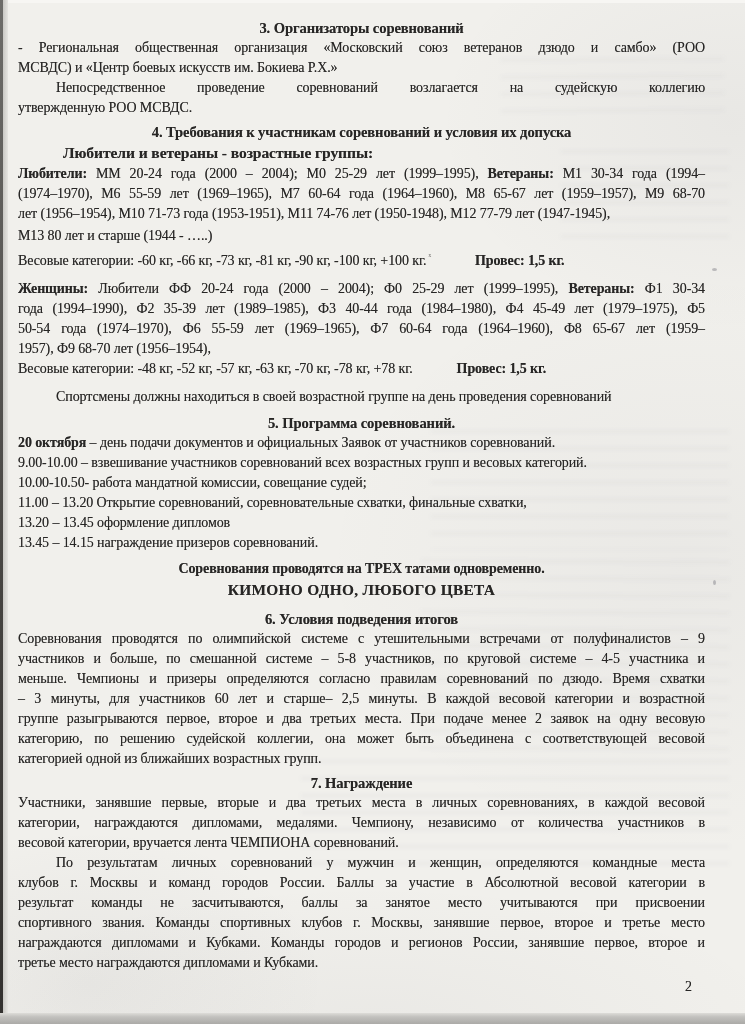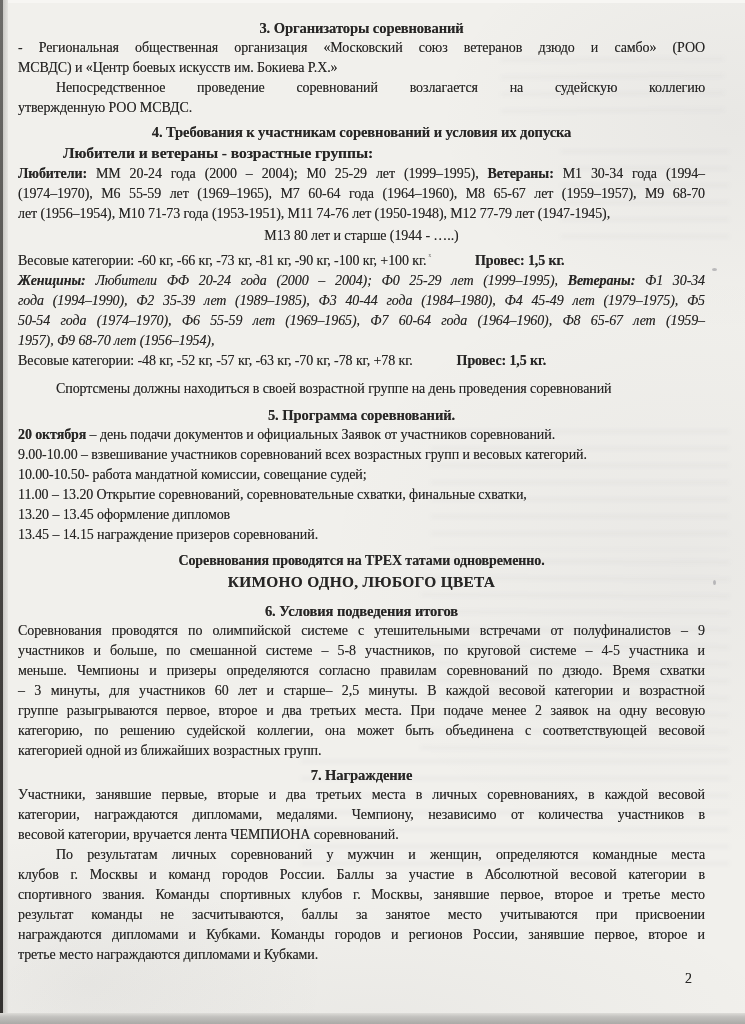--- a/index.html
+++ b/index.html
@@ -80,27 +80,27 @@
         <div class="ln jl ind"><span>Непосредственное проведение соревнований возлагается на судейскую коллегию</span></div>
         <div class="ln"><span>утвержденную РОО МСВДС.</span></div>
       </div>
       <div class="heading" style="margin-top: 4px;">4. Требования к участникам соревнований и условия их допуска</div>
       <div class="subheading">Любители и ветераны - возрастные группы:</div>
       <div class="para">
         <div class="ln jl"><span class="b">Любители:</span><span> ММ 20-24 года (2000 – 2004);  М0 25-29 лет (1999–1995), </span><span class="b">Ветераны:</span><span>  М1 30-34 года (1994–</span></div>
         <div class="ln jl"><span>(1974–1970), М6 55-59 лет (1969–1965), М7 60-64 года (1964–1960), М8 65-67 лет (1959–1957), М9 68-70</span></div>
         <div class="ln"><span>лет (1956–1954), М10 71-73 года (1953-1951), М11 74-76 лет (1950-1948), М12 77-79 лет (1947-1945),</span></div>
       </div>
-      <div class="para" style="margin-top: 2px; text-align: center;">
+      <div class="para" style="margin-top: 2px;">
         <div class="ln"><span>М13 80 лет и старше (1944 - …..)</span></div>
       </div>
       <div class="para">
         <div class="ln"><span>Весовые категории: -60 кг, -66 кг, -73 кг, -81 кг, -90 кг, -100 кг, +100 кг.</span><span class="sup">ˣ</span><span class="b gap">Провес: 1,5 кг.</span></div>
       </div>
-      <div class="para" style=" font-style: italic;">
+      <div class="para" style="margin-top: 8px;">
         <div class="ln jl"><span class="b">Женщины:</span><span> Любители ФФ 20-24 года (2000 – 2004);  Ф0 25-29 лет (1999–1995), </span><span class="b">Ветераны:</span><span> Ф1 30-34</span></div>
         <div class="ln jl"><span>года (1994–1990), Ф2 35-39 лет (1989–1985), Ф3 40-44 года (1984–1980), Ф4 45-49 лет  (1979–1975),  Ф5</span></div>
         <div class="ln jl"><span>50-54 года (1974–1970),    Ф6 55-59 лет (1969–1965),  Ф7 60-64 года (1964–1960),  Ф8 65-67 лет (1959–</span></div>
         <div class="ln"><span>1957),  Ф9 68-70 лет  (1956–1954),</span></div>
       </div>
       <div class="para">
         <div class="ln"><span> Весовые категории: -48 кг, -52 кг, -57 кг, -63 кг, -70 кг, -78 кг, +78 кг.</span><span class="b gap">Провес: 1,5 кг.</span></div>
       </div>
       <div class="para" style="margin-top: 8px;">
         <div class="ln ind"><span>Спортсмены должны находиться в своей возрастной группе на день проведения соревнований</span></div>
@@ -128,22 +128,22 @@
       </div>
       <div class="heading" style="margin-top: 4px;">7. Награждение</div>
       <div class="para">
         <div class="ln jl"><span>Участники, занявшие первые, вторые и два третьих места в личных соревнованиях, в каждой весовой</span></div>
         <div class="ln jl"><span>категории, награждаются дипломами, медалями. Чемпиону, независимо от количества участников в</span></div>
         <div class="ln"><span>весовой категории,  вручается лента ЧЕМПИОНА соревнований.</span></div>
       </div>
       <div class="para">
         <div class="ln jl ind"><span>По результатам личных соревнований у мужчин и женщин, определяются командные места</span></div>
         <div class="ln jl"><span>клубов г. Москвы и команд городов России. Баллы за участие в  Абсолютной весовой категории в</span></div>
+        <div class="ln jl"><span>результат команды не засчитываются, баллы за занятое место учитываются при присвоении</span></div>
         <div class="ln jl"><span>спортивного звания. Команды спортивных клубов г. Москвы, занявшие первое, второе и третье место</span></div>
-        <div class="ln jl"><span>результат команды не засчитываются, баллы за занятое место учитываются при присвоении</span></div>
         <div class="ln jl"><span>награждаются дипломами и Кубками. Команды городов и регионов России, занявшие первое, второе и</span></div>
         <div class="ln"><span>третье место награждаются дипломами и Кубками.</span></div>
       </div>
     </div>
   <div class="pagenum" style="margin-top:4px">2</div>
 </div>
 
 <div class="edge-top"></div>
 <div class="edge-left"></div>
 <div class="edge-left-light"></div>

